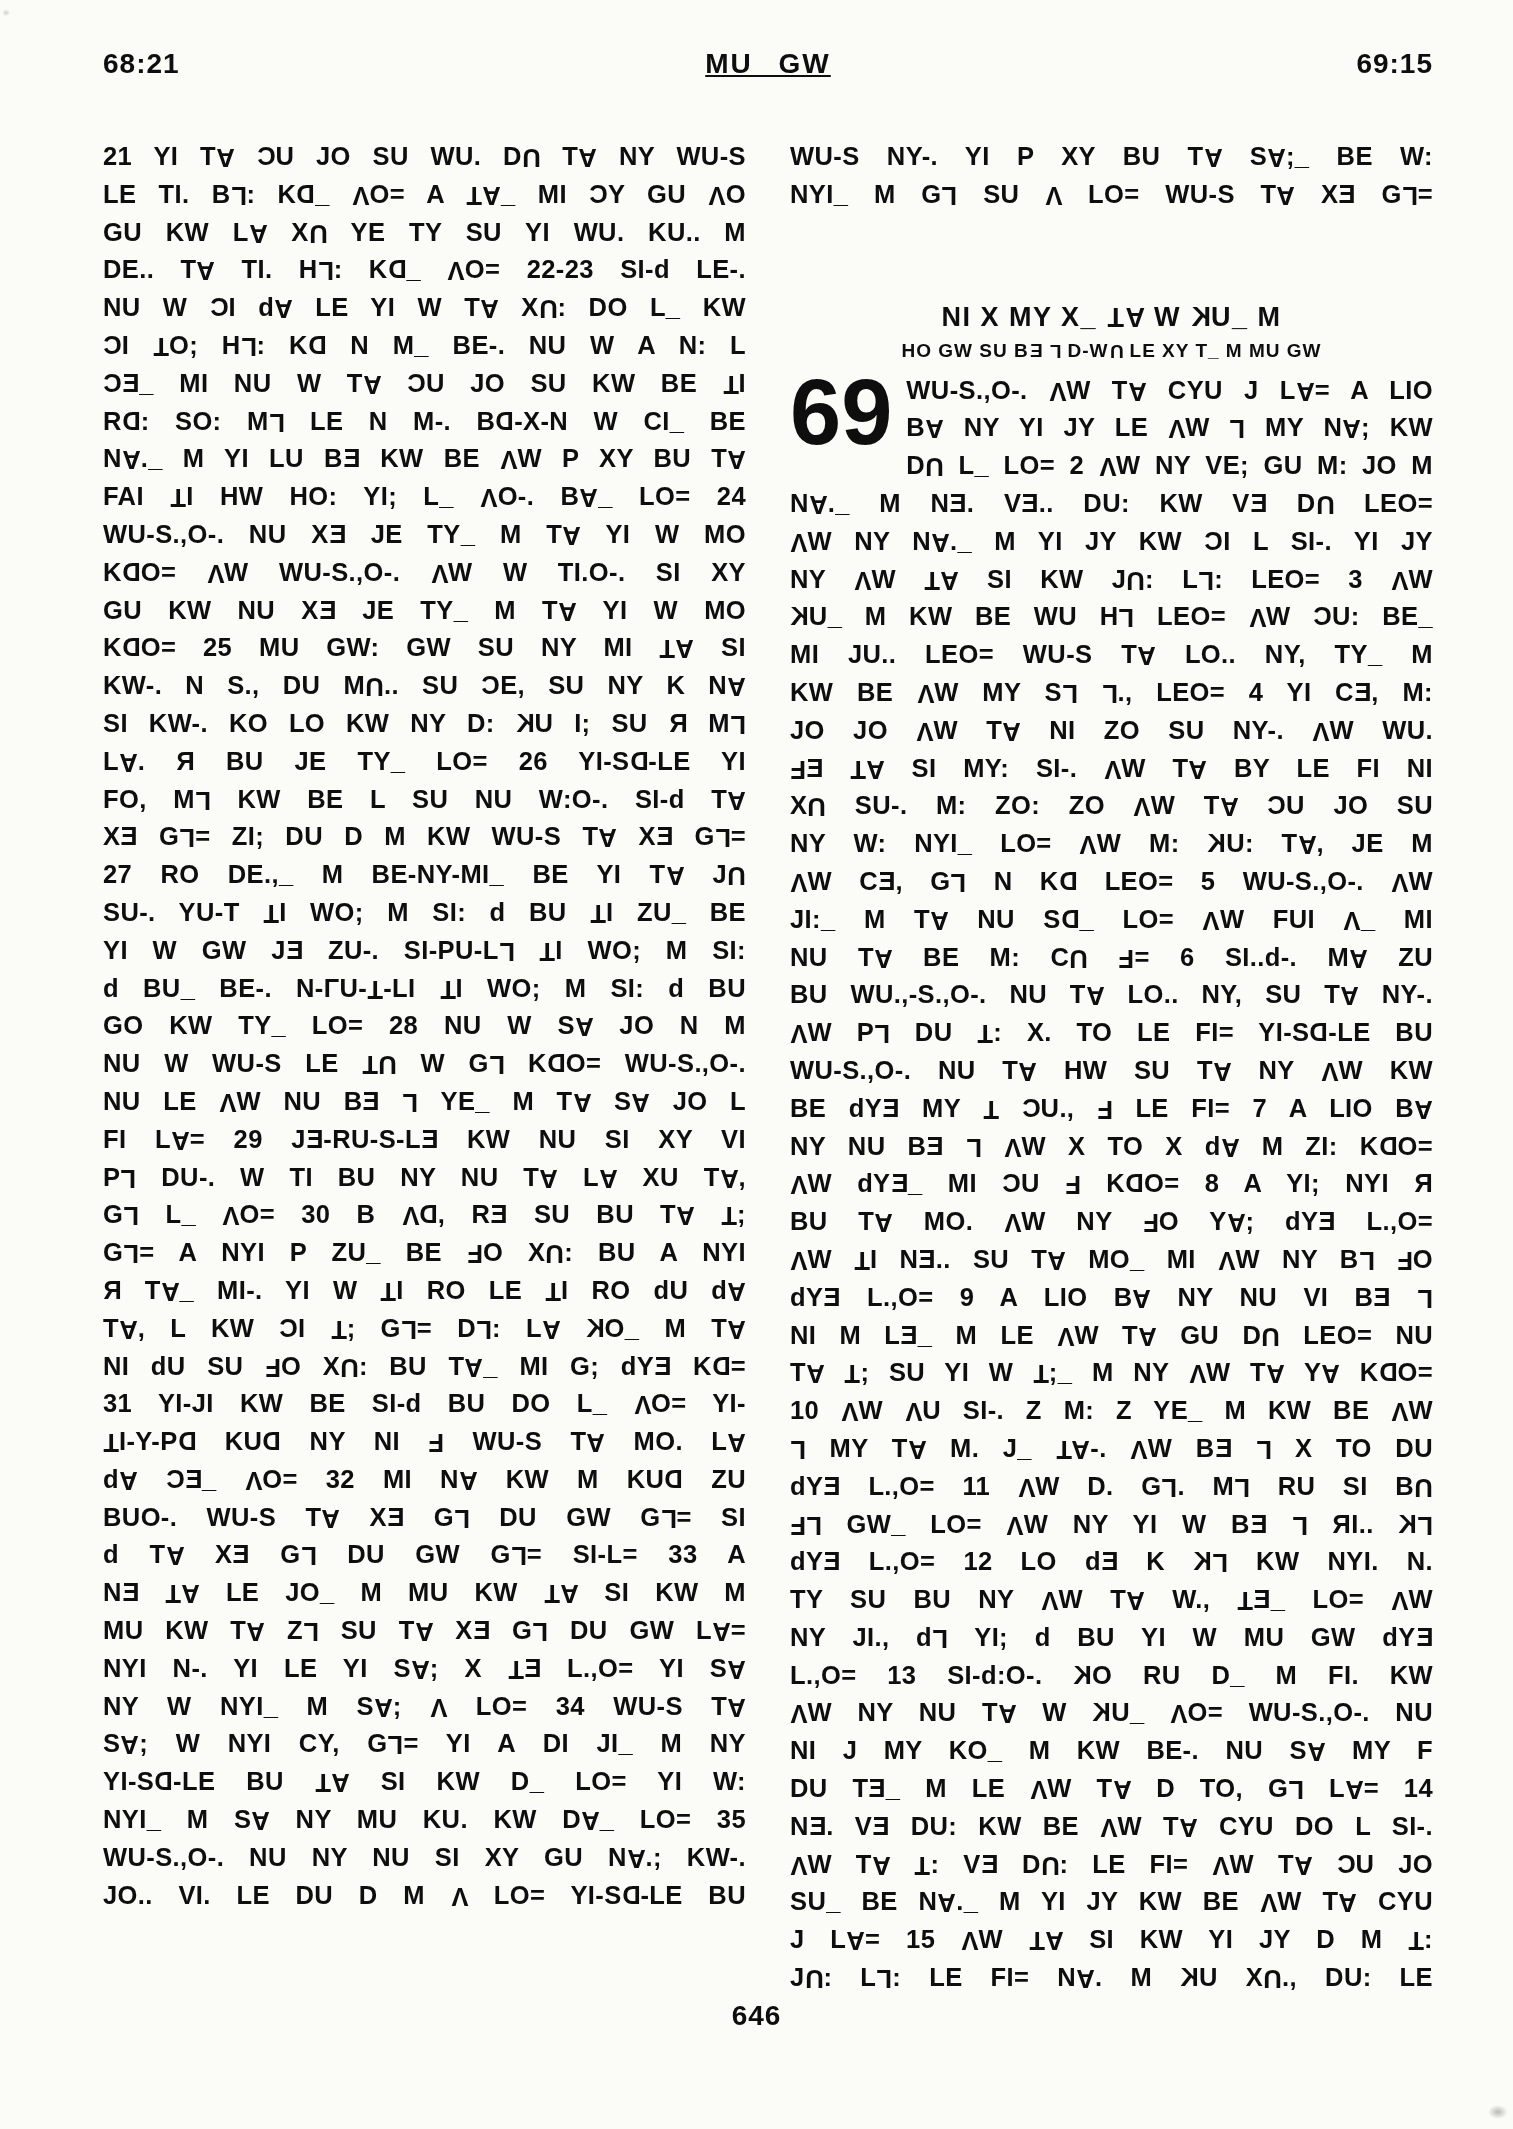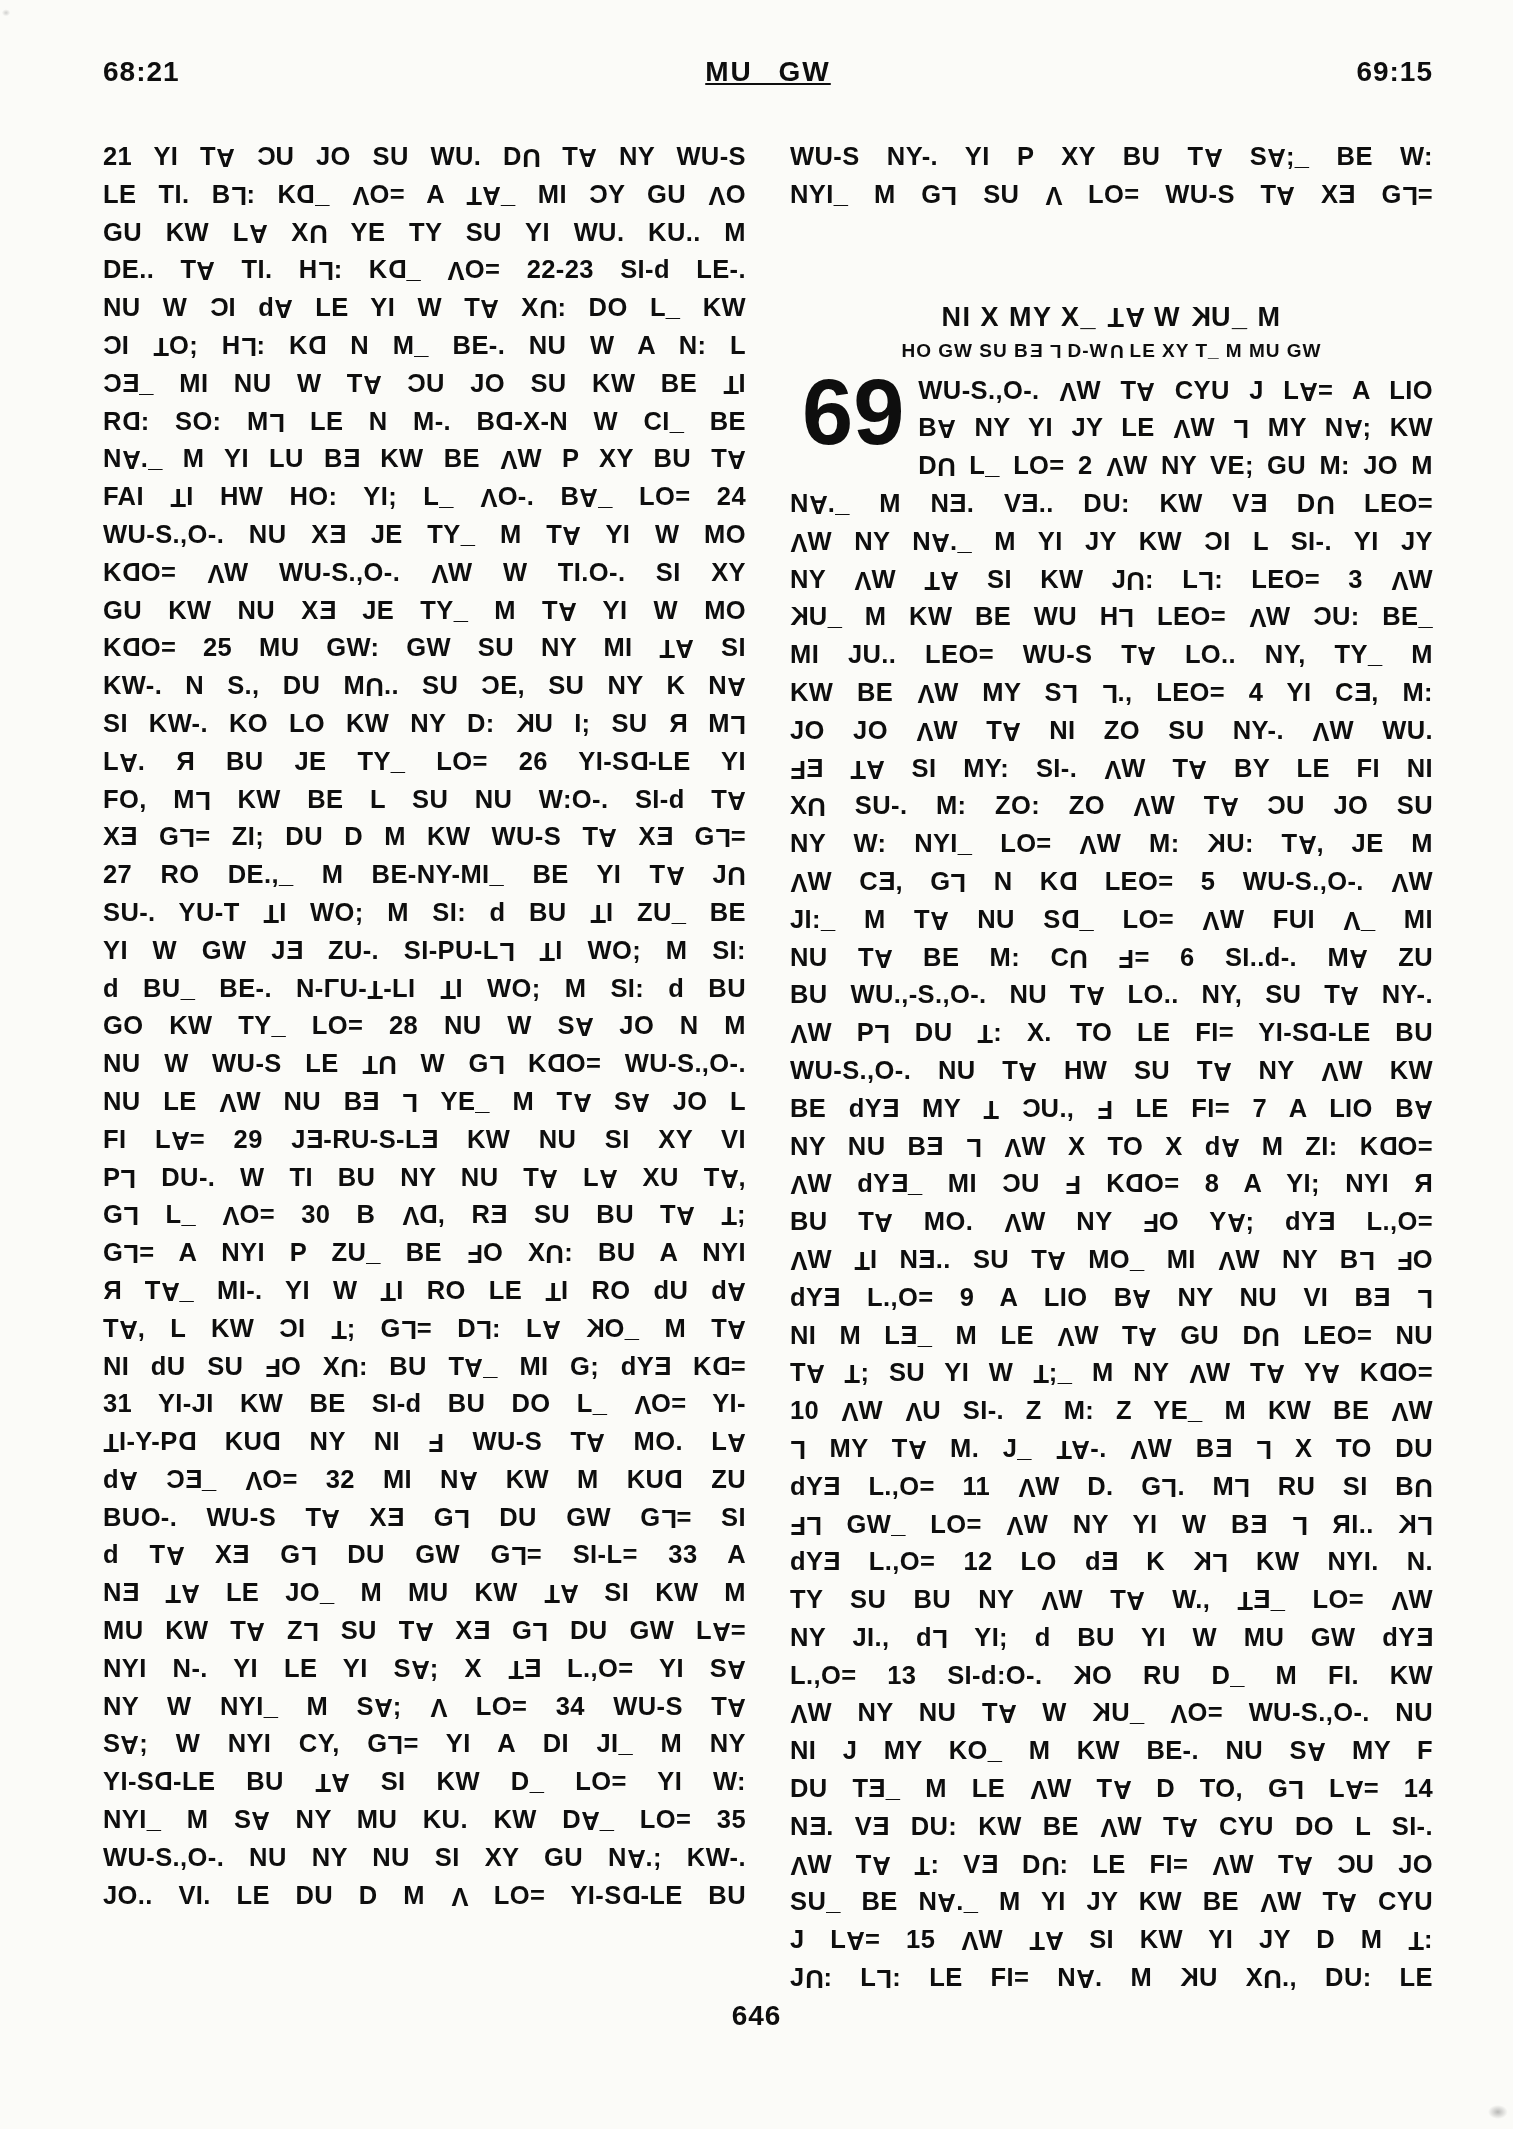--- a/index.html
+++ b/index.html
@@ -13,21 +13,21 @@
   .page{
     position:relative;
     width:1513px;height:2129px;
     background:
       radial-gradient(14px 10px at 99% 99.2%, rgba(60,60,60,.35), rgba(60,60,60,0) 70%),
       radial-gradient(6px 5px at 0.4% 0.6%, rgba(80,80,80,.25), rgba(80,80,80,0) 70%),
       #fbfbf8;
     overflow:hidden;
   }
   .hdr{
-    position:absolute;top:56px;left:103px;right:80px;
+    position:absolute;top:48px;left:103px;right:80px;
     height:40px;
     font-weight:700;font-size:28px;letter-spacing:1px;
   }
   .hdr .l{position:absolute;left:0;top:0;}
   .hdr .c{position:absolute;left:50%;transform:translateX(-50%);top:0;word-spacing:16px;letter-spacing:2px;text-decoration:underline;}
   .hdr .r{position:absolute;right:0;top:0;}
   .cols{
     position:absolute;top:138px;left:103px;
     display:flex;gap:44px;
   }
@@ -51,21 +51,21 @@
   .h2{
     font-weight:700;font-size:19px;line-height:24px;
     text-align:center;letter-spacing:1px;
     margin-top:7px;margin-bottom:9px;
   }
   .chap{position:relative;}
   .chapnum{
     float:left;
     font-weight:700;font-size:92px;line-height:76px;
     letter-spacing:0;
-    margin:2px 14px 0 12px;
+    margin:2px 14px 0 0;
   }
   .ftr{
     position:absolute;top:2000px;left:0;width:100%;
     text-align:center;font-weight:700;font-size:28px;letter-spacing:1px;
   }
   
   .g{display:inline-block;}
   .gr{transform:rotate(180deg);}
   .gm{transform:scaleX(-1);}
 </style>

